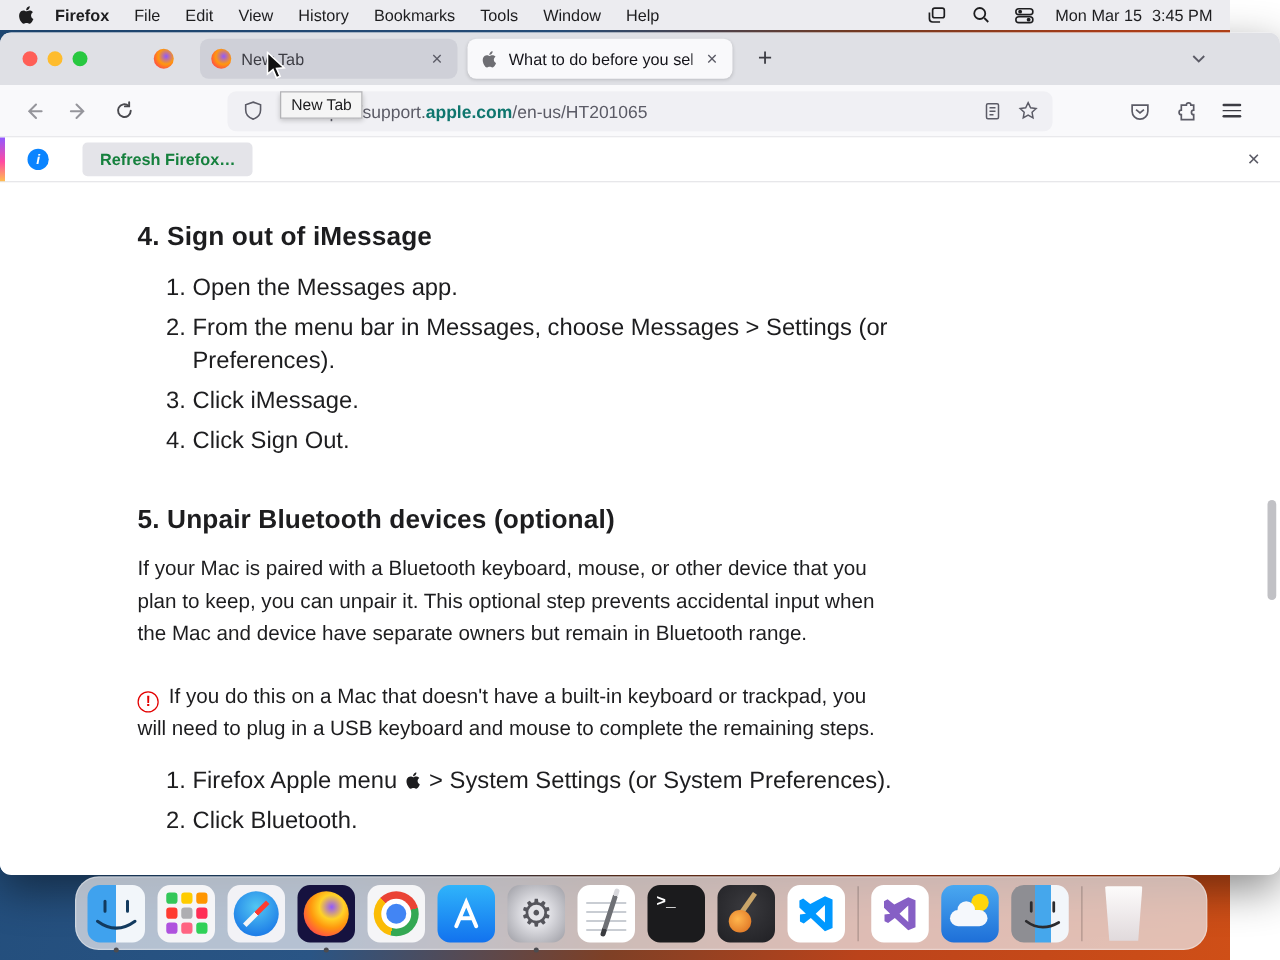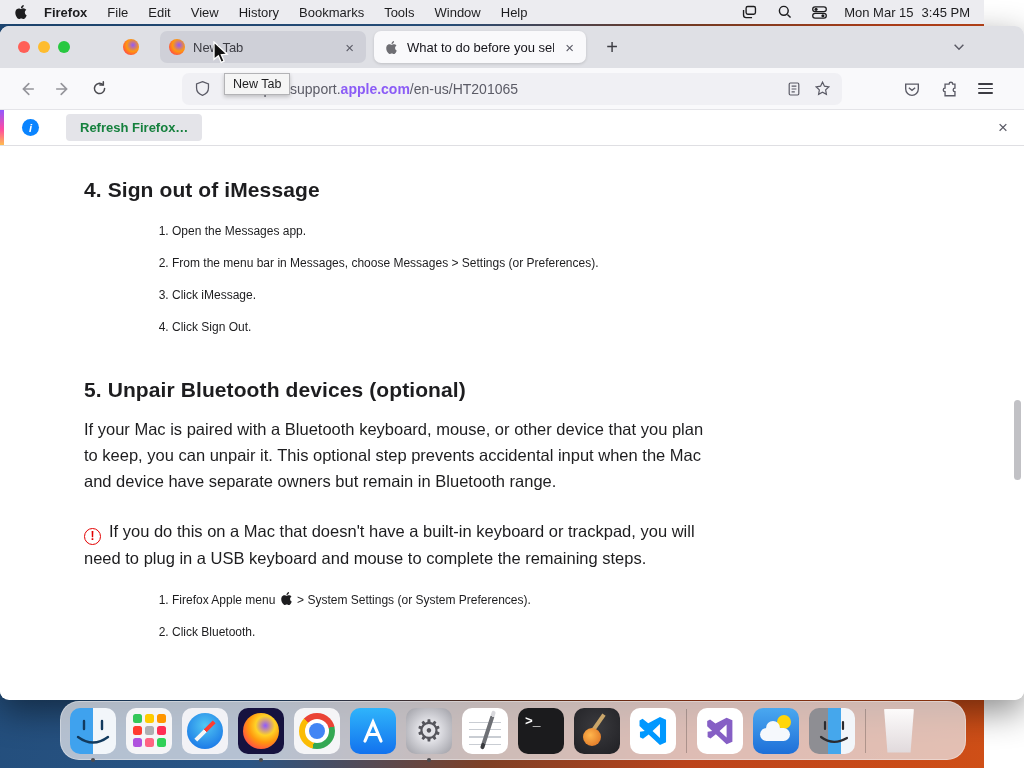--- a/index.html
+++ b/index.html
@@ -47,21 +47,21 @@
     display:flex; align-items:center; justify-content:center; }
 
   
   .toolbar { height:42px; background:#f9f9fb; display:flex; align-items:center;
     padding:0 12px; border-bottom:1px solid #e4e4e8; }
   .nav-ico { width:30px; height:30px; display:flex; align-items:center; justify-content:center;
     border-radius:6px; margin-right:6px; }
   .urlbar { flex:0 0 660px; height:32px; margin-left:62px; background:#f0f0f4;
     border-radius:7px; display:flex; align-items:center; padding:0 10px; gap:8px; }
   .urltext { font-size:14px; color:#5b5b66; white-space:nowrap; overflow:hidden; flex:1; }
-  .urltext .domain { color:#8b5cf6; font-weight:600; }
+  .urltext .domain { color:#0f766e; font-weight:600; }
   .fld-ico { width:20px; height:20px; display:flex; align-items:center; justify-content:center; }
   .chrome-actions { display:flex; align-items:center; margin-left:60px; gap:18px; }
   .hamb { display:flex; flex-direction:column; gap:3px; }
   .hamb span { display:block; width:15px; height:1.8px; background:#3c3c43; border-radius:1px; }
 
   
   .notif { height:36px; background:#ffffff; border-bottom:1px solid #dfdfe3;
     display:flex; align-items:center; position:relative; padding-left:22px; }
   .notif .stripe { position:absolute; left:0; top:0; bottom:0; width:4px;
     background:linear-gradient(180deg,#9059ff 0%,#ff4aa2 55%,#ffbd4f 100%); }
@@ -70,26 +70,26 @@
     justify-content:center; margin-right:9px; flex:0 0 17px; }
   .notif .msg { font-size:13.5px; color:#15141a; }
   .refresh-btn { margin-left:18px; background:#e4e4e9; border:none; border-radius:4px;
     font-size:13px; font-weight:700; color:#15803d; padding:6px 14px;
     font-family:"Liberation Sans",sans-serif; }
   .notif .nclose { position:absolute; right:16px; font-size:17px; color:#5b5b66; }
 
   
   .content { position:relative; height:552px; background:#fff; overflow:hidden;
     color:#1d1d1f; }
-  .article { padding:30px 0 0 84px; width:720px; }
+  .article { padding:30px 0 0 110px; width:720px; }
   h2 { font-size:21px; font-weight:700; letter-spacing:.1px; }
   .h4 { margin-top:2px; }
   .h5 { margin-top:38px; }
   ol { margin:16px 0 0 0; padding-left:44px; }
-  ol li { font-size:12px; line-height:26px; margin-bottom:6px;margin-left:44px; }
+  ol li { font-size:19px; line-height:26px; margin-bottom:6px; }
   .para { font-size:16.5px; line-height:26px; margin-top:14px; max-width:676px; }
   .note { font-size:16.5px; line-height:26px; margin-top:24px; max-width:694px; }
   .warn-ico { display:inline-block; width:17px; height:17px; border:1.8px solid #e30000;
     border-radius:50%; color:#e30000; font-size:12px; font-weight:700; text-align:center;
     line-height:15px; vertical-align:-3px; margin-right:8px; }
   .apple-inline { display:inline-block; width:13px; height:15px; vertical-align:-2px; margin:0 1px; }
   .scroll-thumb { position:absolute; right:3px; top:254px; width:7px; height:80px;
     background:#c1c1c5; border-radius:4px; }
 
   

